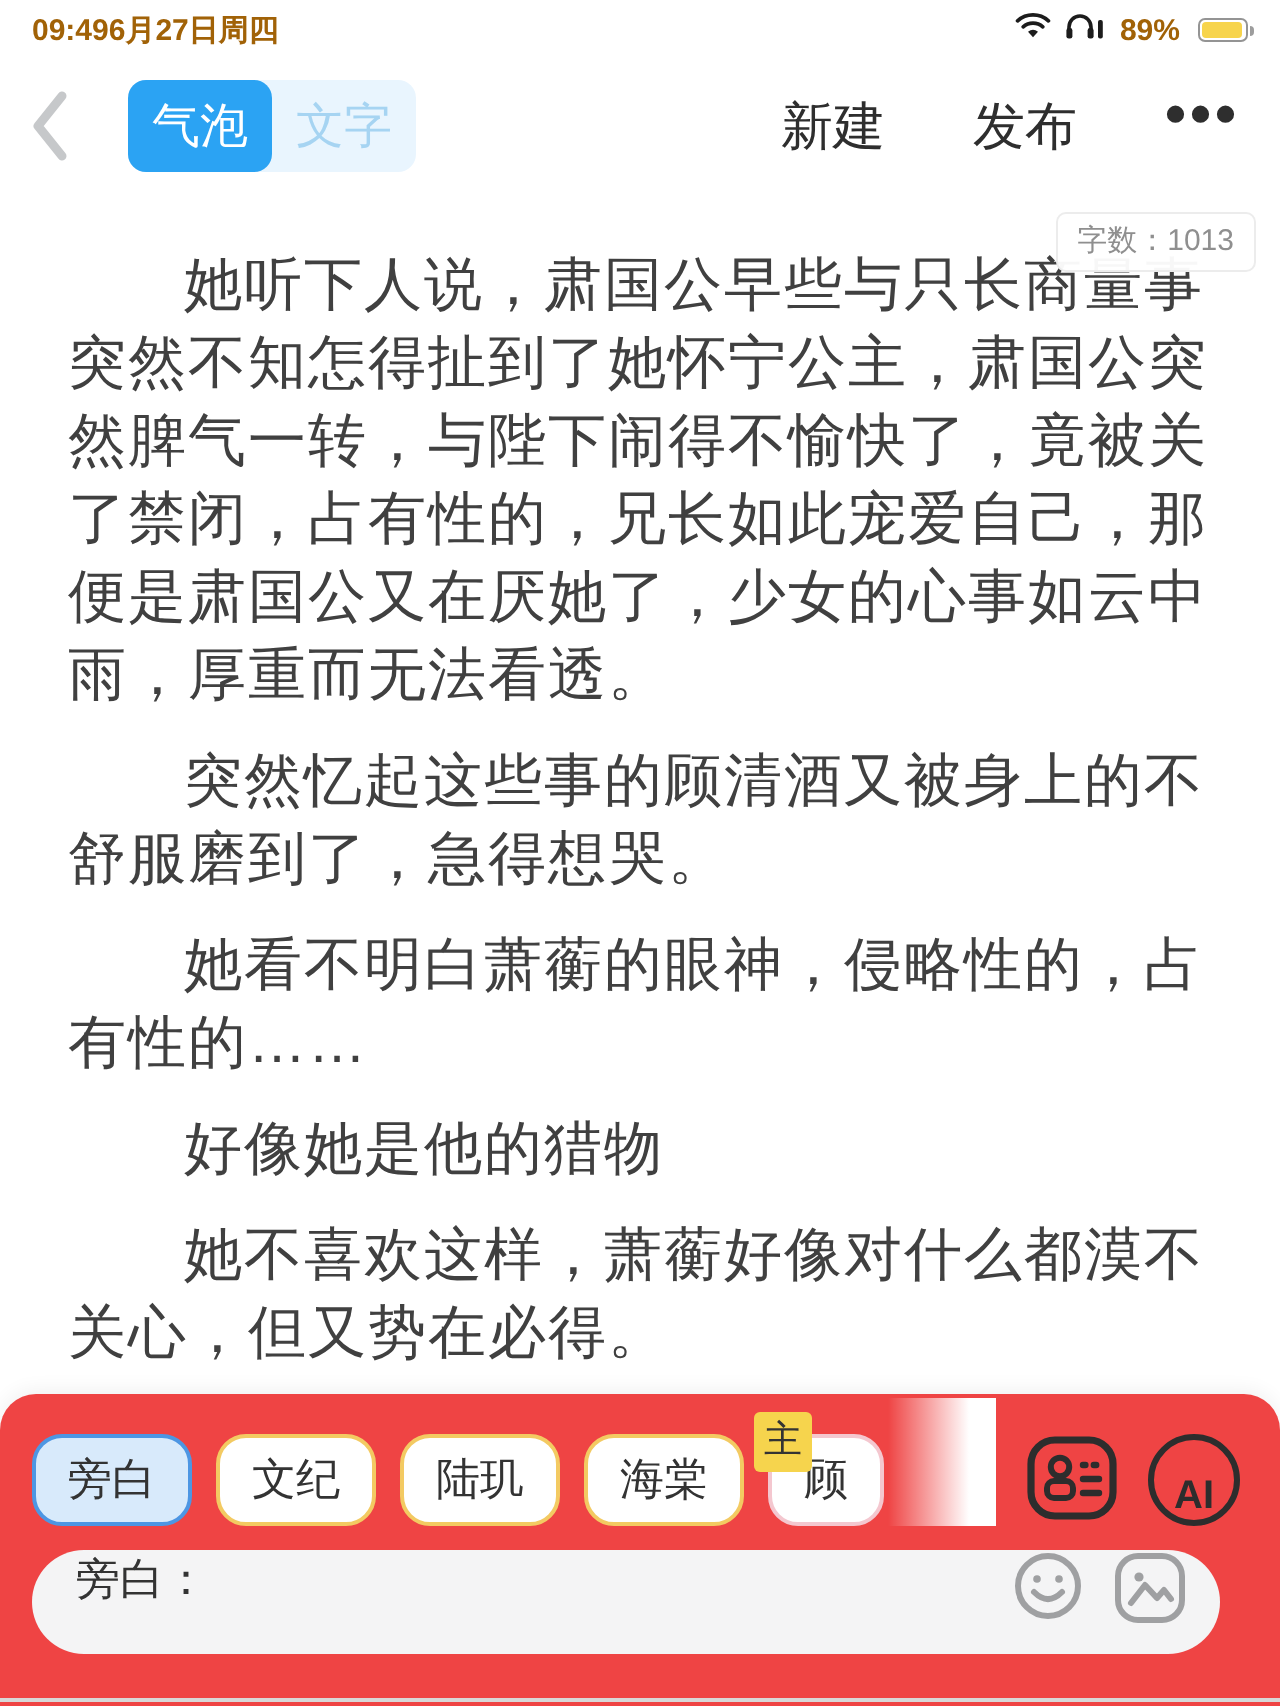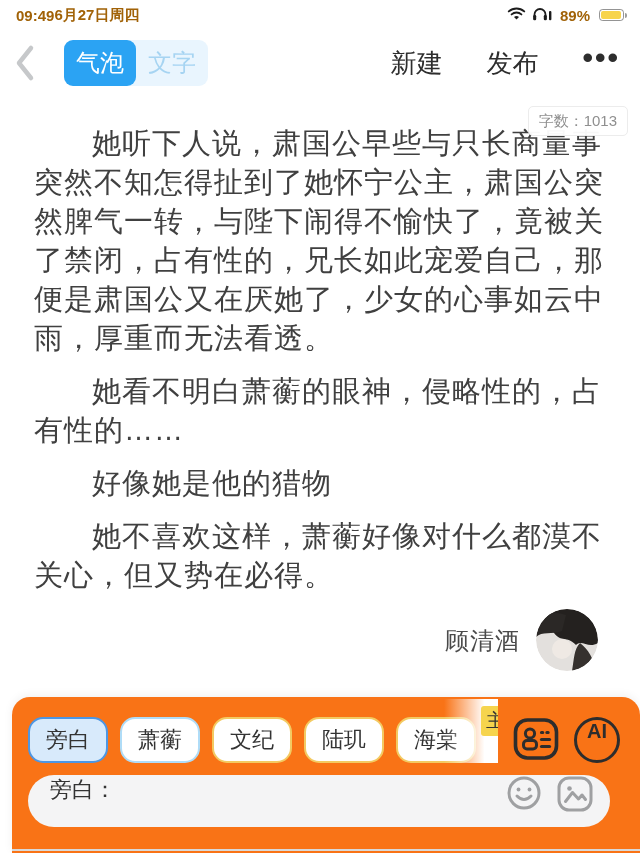--- a/index.html
+++ b/index.html
@@ -64,22 +64,22 @@
     color:#8f8f8f; text-indent:0; line-height:1.2; z-index:3;
   }
   .author-row{
     display:flex; justify-content:flex-end; align-items:center;
     gap:16px; padding-right:24px; margin-top:2px;
     font-size:24px; color:#4a4a4a; letter-spacing:1px;
   }
   .avatar{ width:62px; height:62px; border-radius:50%; overflow:hidden; flex:0 0 auto; }
   
   .panel{
-    position:absolute; left:12px; right:0; bottom:0; height:156px;
-    background:#f97316; border-radius:18px 18px 0 0;
+    position:absolute; left:0; right:0; bottom:0; height:156px;
+    background:#ef4444; border-radius:18px 18px 0 0;
     box-shadow:0 -2px 10px rgba(0,0,0,.06);
     z-index:5;
   }
   .chips-row{ display:flex; align-items:flex-end; height:64px; padding:0 20px 0 16px; margin-top:2px; }
   .chips-scroll{
     position:relative; flex:1; height:64px;
     display:flex; align-items:flex-end; gap:12px; overflow:hidden;
   }
   .chip{
     position:relative; flex:0 0 auto;
@@ -99,21 +99,21 @@
     z-index:2;
   }
   .chips-fade{
     position:absolute; top:0; right:0; bottom:0; width:54px;
     background:linear-gradient(to right, rgba(255,255,255,0), #ffffff 75%);
   }
   .tool-btn{ margin-left:14px; width:48px; height:48px; display:flex; align-items:center; justify-content:center; flex:0 0 auto; }
   .ai-btn{
     margin-left:14px; width:46px; height:46px; flex:0 0 auto;
     border:3.5px solid #2d2d2d; border-radius:50%;
-    display:flex; align-items:flex-start; justify-content:center;
+    display:flex; align-items:flex-end; justify-content:center;
     font-size:20px; font-weight:700; color:#2d2d2d;
   }
   .input-row{
     margin:12px 30px 0 16px; height:52px;
     background:#F4F4F5; border-radius:26px;
     display:flex; align-items:flex-start;
     padding:0 16px 0 22px;
     font-size:22px; color:#333;
   }
   .input-row .spacer{ flex:1; }
@@ -165,20 +165,21 @@
   <div class="nav-right">
     <span class="nav-act">新建</span>
     <span class="nav-act">发布</span>
     <span class="more-dots">•••</span>
   </div>
 </div>
 
 <div class="content">
   <div class="wc-badge">字数：1013</div>
   <p>她听下人说，肃国公早些与只长商量事突然不知怎得扯到了她怀宁公主，肃国公突然脾气一转，与陛下闹得不愉快了，竟被关了禁闭，占有性的，兄长如此宠爱自己，那便是肃国公又在厌她了，少女的心事如云中雨，厚重而无法看透。</p>
+  <p>突然忆起这些事的顾清酒又被身上的不舒服磨到了，急得想哭。</p>
   <p>她看不明白萧蘅的眼神，侵略性的，占有性的……</p>
   <p>好像她是他的猎物</p>
   <p>她不喜欢这样，萧蘅好像对什么都漠不关心，但又势在必得。</p>
   <div class="author-row">
     <span>顾清酒</span>
     <span class="avatar">
       <svg width="62" height="62" viewBox="0 0 62 62">
         <defs>
             <clipPath id="av">
               <circle cx="31" cy="31" r="31"></circle>
@@ -195,23 +196,20 @@
     </span>
   </div>
 </div>
 
 <div class="panel">
   <div class="chips-row">
     <div class="chips-scroll">
       <div class="chip c0">
           <span>旁白</span>
         </div>
-      <div class="chip c1">
-          <span>萧蘅</span>
-        </div>
       <div class="chip c2">
           <span>文纪</span>
         </div>
       <div class="chip c3">
           <span>陆玑</span>
         </div>
       <div class="chip c4">
           <span>海棠</span>
         </div>
       <div class="chip c5">

